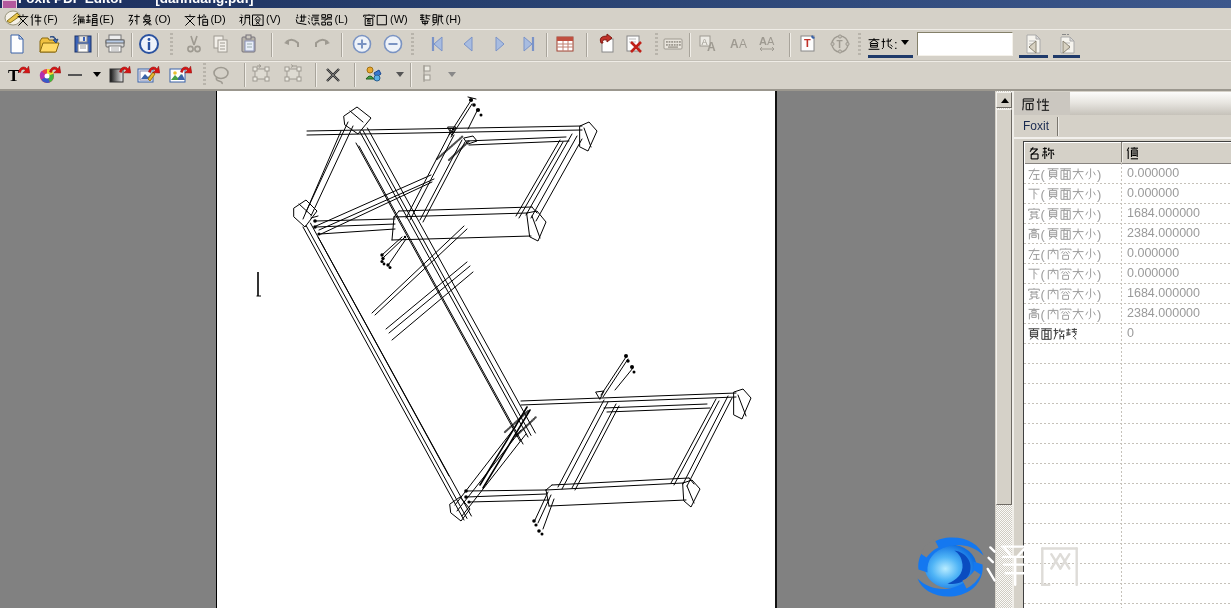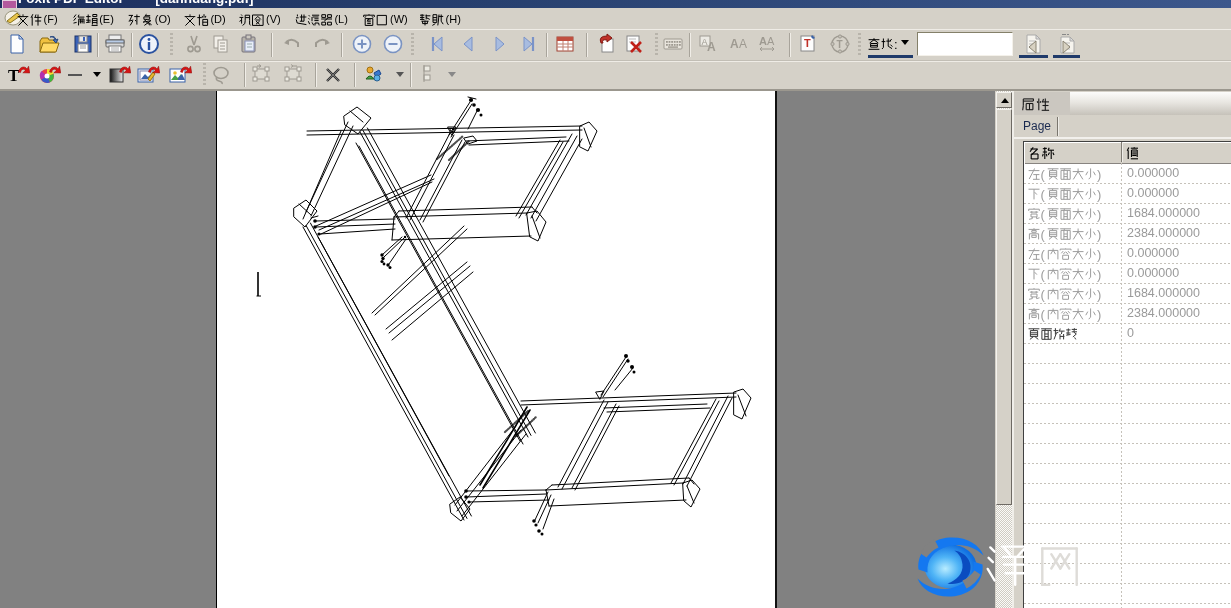--- a/index.html
+++ b/index.html
@@ -678,21 +678,21 @@
       <line x1="15.2" y1="4.2" x2="15.8" y2="5.9"></line>
       <line x1="18.7" y1="4.2" x2="18.1" y2="5.9"></line>
       <line x1="21.5" y1="2.0" x2="20.5" y2="5.2"></line>
       <line x1="19.7" y1="4.9" x2="27.0" y2="4.9"></line>
       <line x1="23.3" y1="1.5" x2="23.3" y2="13.3"></line>
       <line x1="20.5" y1="8.5" x2="26.5" y2="8.5"></line>
       <line x1="19.7" y1="13.3" x2="27.1" y2="13.3"></line>
     </g>
   </svg>
 <div class="abs" style="left:1014px;top:115px;width:217px;height:23px;background:#d5d1c8"></div>
-<div class="abs" style="left:1023px;top:119px;font-size:12px;color:#1a2a50;font-family:'Liberation Sans'">Page</div>
+<div class="abs" style="left:1023px;top:119px;font-size:12px;color:#1a2a50;font-family:'Liberation Sans'">Foxit</div>
 <div class="abs" style="left:1057px;top:117px;width:1px;height:19px;background:#7a766e"></div>
 <div class="abs" style="left:1058px;top:117px;width:1px;height:19px;background:#eeece7"></div>
 <div class="abs" style="left:1014px;top:137px;width:217px;height:2px;background:#f2f0ec"></div>
 <div class="abs" style="left:1023px;top:141px;width:208px;height:467px;background:#fff;border-left:1.5px solid #404040;border-top:1.5px solid #404040;box-sizing:border-box"></div>
 <div class="abs" style="left:1024.5px;top:142.5px;width:206.5px;height:20px;background:#d5d1c8;border-bottom:1.5px solid #888480"></div>
 <svg style="position:absolute;left:1028px;top:146px;opacity:1.0" width="34" height="16">
     <g stroke="#000" stroke-width="1.1">
       <line x1="5.2" y1="1.2" x2="2.0" y2="5.8"></line>
       <line x1="2.5" y1="3.0" x2="9.5" y2="3.0"></line>
       <line x1="9.5" y1="3.0" x2="3.5" y2="8.8"></line>

